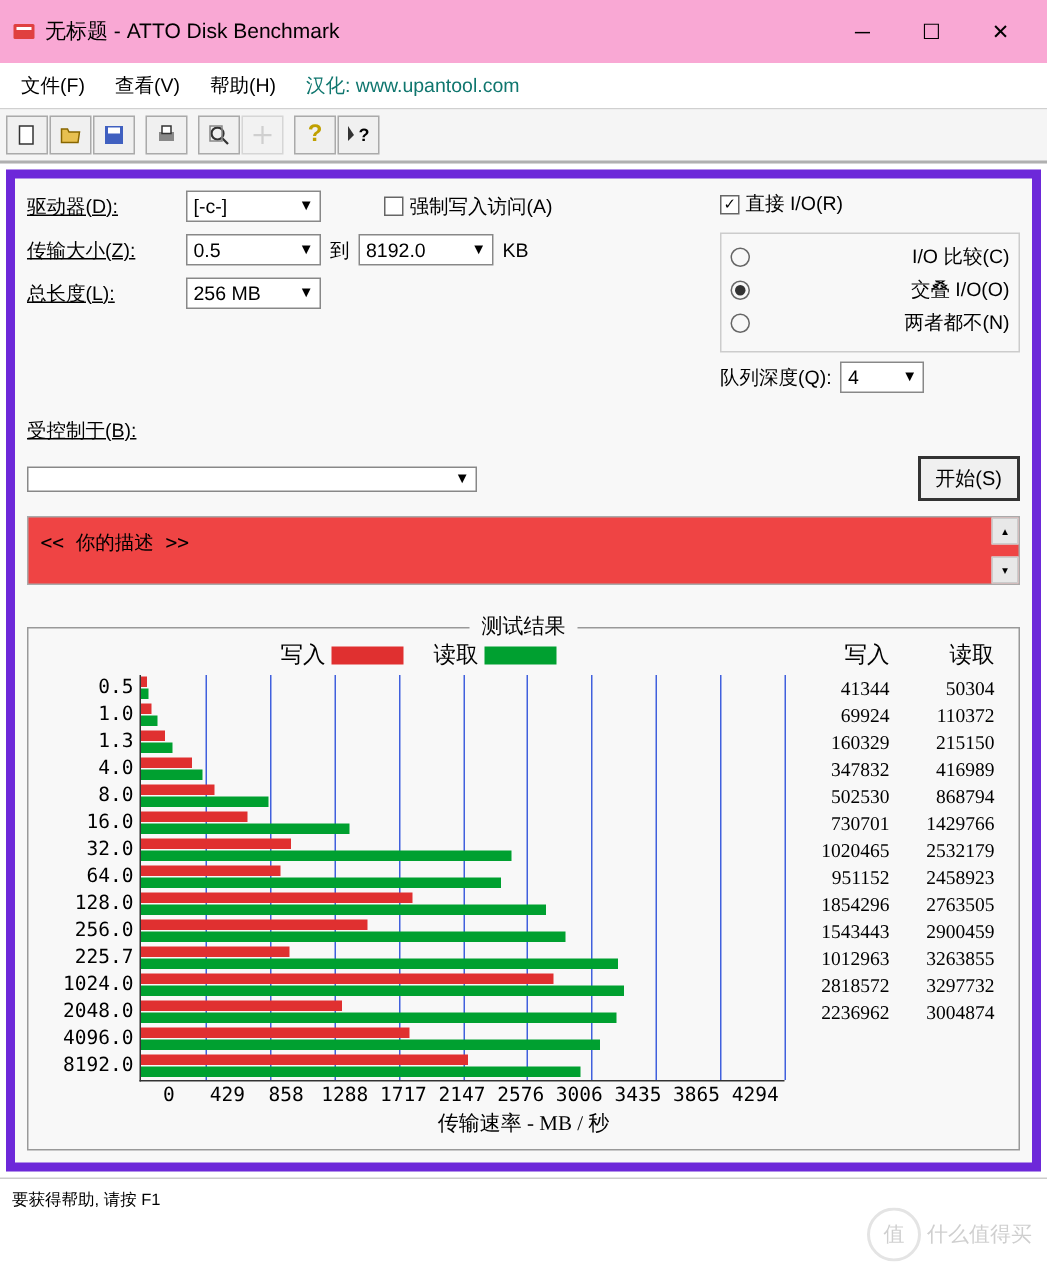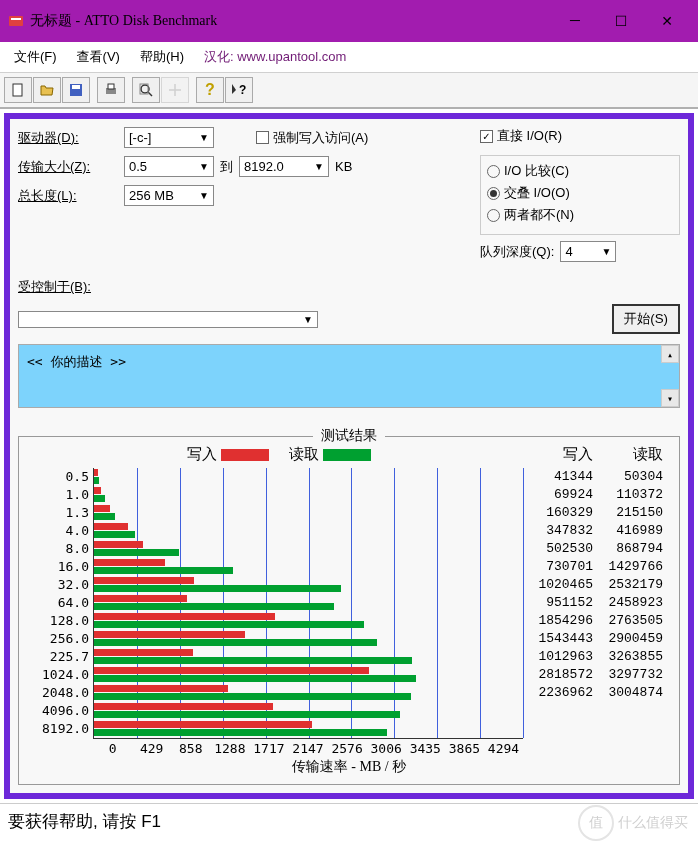--- a/index.html
+++ b/index.html
@@ -1,74 +1,74 @@
 <!DOCTYPE html>
 <html><head>
 <meta charset="utf-8">
 <style>
 * { box-sizing: border-box; margin: 0; padding: 0; }
 body { font-family: "Microsoft YaHei", "SimSun", Arial, sans-serif; font-size: 13px; background: #fff; width: 698px; }
-.titlebar { display: flex; align-items: center; padding: 6px 8px; background: #a21caf; font-family: Liberation Serif, serif; }
+.titlebar { display: flex; align-items: center; padding: 6px 8px; background: #f9a8d4; }
 .titlebar .icon { width: 16px; height: 16px; margin-right: 6px; }
 .titlebar .title { flex: 1; font-size: 14px; }
 .win-controls { display: flex; gap: 0; }
 .win-btn { width: 46px; height: 30px; display: flex; align-items: center; justify-content: center; font-size: 14px; }
 .menubar { display: flex; gap: 0; padding: 2px 4px; border-bottom: 1px solid #d0d0d0; }
 .menu-item { padding: 4px 10px; }
-.menu-link { color: #701a75; }
+.menu-link { color: #0f766e; }
 .toolbar { display: flex; align-items: center; padding: 4px; border-bottom: 2px solid #b0b0b0; background: #f5f5f5; }
 .tool-btn { width: 28px; height: 26px; border: 1px solid #aaa; background: #f0f0f0; margin-right: 1px; display: flex; align-items: center; justify-content: center; }
 .tool-sep { width: 6px; }
 .main-panel { padding: 8px; background: #f8f8f8; border: 6px solid #6d28d9; margin: 4px; }
 .top-row { display: flex; gap: 30px; }
 .left-col { flex: 1; }
 .right-col { width: 200px; }
 .form-row { display: flex; align-items: center; margin-bottom: 8px; gap: 6px; }
 .form-label { width: 100px; text-decoration: underline; }
 .select-box { border: 1px solid #888; padding: 2px 4px; background: #fff; width: 90px; text-align: center; position: relative; display: flex; justify-content: space-between; align-items: center; }
 .select-box .arrow { font-size: 10px; }
 .chk { display: flex; align-items: center; gap: 4px; }
 .chk-box { width: 13px; height: 13px; border: 1px solid #666; background: #fff; display: inline-flex; align-items: center; justify-content: center; font-size: 10px; }
-.radio { display: flex; align-items: center; gap: 4px; margin-bottom: 4px; }
+.radio { display: flex; align-items: center; gap: 4px; margin-bottom: 4px; justify-content: space-between; }
 .radio-dot { width: 13px; height: 13px; border: 1px solid #666; border-radius: 50%; display: inline-flex; align-items: center; justify-content: center; }
 .radio-dot .inner { width: 7px; height: 7px; background: #333; border-radius: 50%; }
 .radio-group { border: 1px solid #ccc; padding: 6px; margin-bottom: 6px; }
 .start-btn { border: 2px solid #333; padding: 4px 10px; background: #f0f0f0; font-family: inherit; float: right; }
 .controlled { margin-top: 8px; }
 .wide-select { width: 300px; }
-.desc-box { border: 1px solid #aaa; background: #7dd3fc; padding: 8px; margin-top: 10px; height: 64px; position: relative; font-family: "SimSun", monospace; }
+.desc-box { border: 1px solid #aaa; background: #ef4444; padding: 8px; margin-top: 10px; height: 46px; position: relative; font-family: "SimSun", monospace; }
 .scroll-arrow { position: absolute; right: 0; width: 18px; height: 18px; background: #e8e8e8; border: 1px solid #ccc; display: flex; align-items: center; justify-content: center; font-size: 10px; }
 .scroll-up { top: 0; }
 .scroll-down { bottom: 0; }
 .results { border: 1px solid #999; margin-top: 28px; padding: 8px 16px; position: relative; }
 .results-title { position: absolute; top: -10px; left: 50%; transform: translateX(-50%); background: #f8f8f8; padding: 0 8px; font-size: 14px; }
 .legend { display: flex; justify-content: center; gap: 20px; margin-bottom: 4px; align-items: center; }
 .legend-item { display: flex; align-items: center; gap: 4px; font-size: 15px; }
 .swatch { width: 48px; height: 12px; }
 .swatch.red { background: #e03030; }
 .swatch.green { background: #00a030; }
 .chart-area { display: flex; }
 .y-labels { width: 58px; text-align: right; padding-right: 4px; font-family: monospace; font-size: 13px; }
 .y-labels div { height: 18px; line-height: 18px; }
 .bars-container { flex: 1; position: relative; border-left: 1px solid #333; border-bottom: 1px solid #333; }
 .grid { position: absolute; inset: 0; display: flex; }
 .grid-line { border-left: 1px solid #4060dd; height: 100%; }
 .bar-row { height: 18px; position: relative; }
 .bar { position: absolute; height: 7px; }
 .bar.write { background: #e03030; top: 1px; }
 .bar.read { background: #00a030; top: 9px; }
-.data-cols { width: 140px; font-family: Liberation Mono, monospace; font-size: 13px; }
+.data-cols { width: 140px; font-family: Liberation Serif, serif; font-size: 13px; }
 .data-head { display: flex; font-size: 15px; font-family: "Microsoft YaHei"; }
 .data-head div { flex: 1; text-align: right; }
 .data-row { display: flex; height: 18px; line-height: 18px; }
 .data-row div { flex: 1; text-align: right; }
 .x-axis { display: flex; margin-left: 58px; margin-right: 140px; font-family: monospace; font-size: 13px; margin-top: 2px; }
 .x-axis div { flex: 1; text-align: center; }
 .x-title { text-align: center; font-size: 14px; margin-top: 2px; font-family: "SimSun"; }
-.statusbar { border-top: 1px solid #ccc; padding: 6px 8px; margin-top: 4px; font-size: 17px; }
+.statusbar { border-top: 1px solid #ccc; padding: 6px 8px; margin-top: 4px; font-size: 11px; }
 .watermark { position: fixed; right: 10px; bottom: 10px; opacity: 0.4; display: flex; align-items: center; gap: 4px; font-size: 14px; color: #888; }
 .watermark .circle { width: 36px; height: 36px; border: 2px solid #bbb; border-radius: 50%; display: flex; align-items: center; justify-content: center; }
 </style>
 </head>
 <body>
 
 <div class="titlebar">
   <svg class="icon" viewBox="0 0 16 16">
       <rect x="1" y="3" width="14" height="10" fill="#e04040" rx="1"></rect>
       <rect x="3" y="5" width="10" height="2" fill="#fff"></rect>

